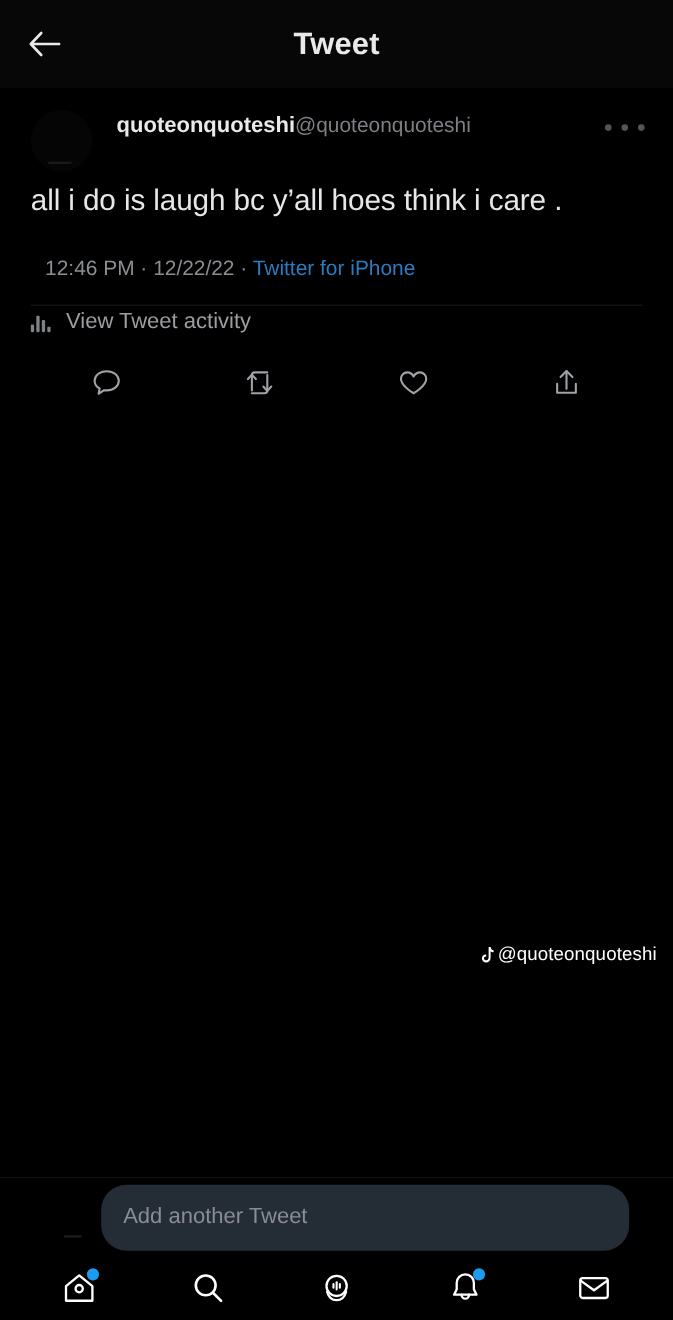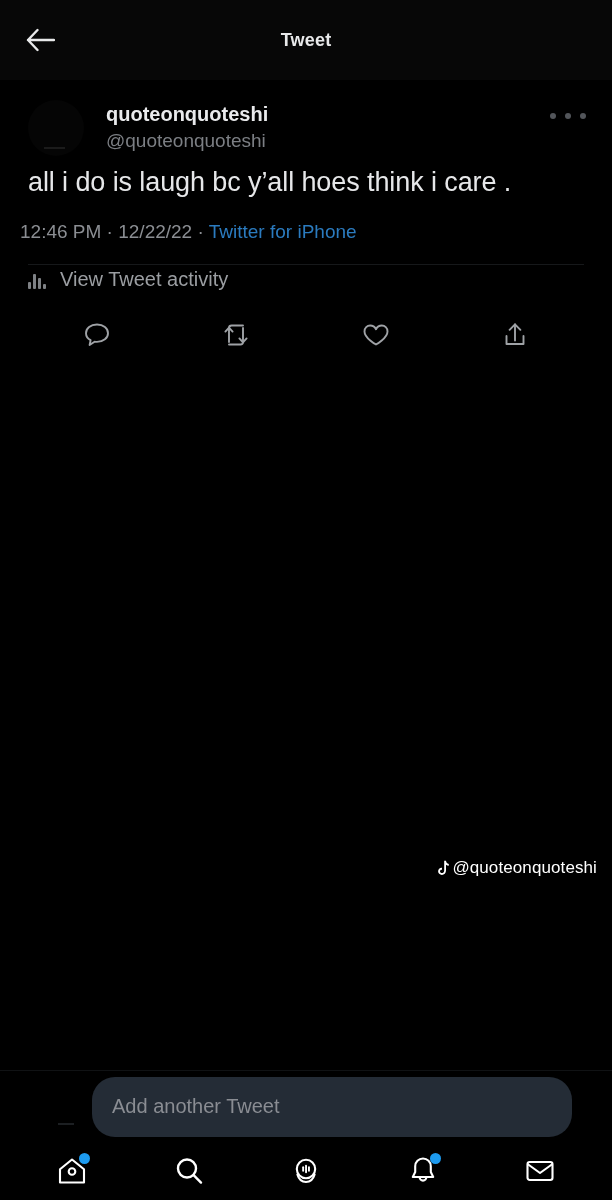--- a/index.html
+++ b/index.html
@@ -39,21 +39,21 @@
     transform: translateY(-50%);
     width: 44px;
     height: 44px;
     display: flex;
     align-items: center;
     justify-content: center;
     cursor: pointer;
   }
   .back-btn svg { display: block; }
   .header-title {
-    font-size: 18px;
+    font-size: 28px;
     font-weight: bold;
     color: #e8e9ea;
     letter-spacing: 0.2px;
   }
 
   
   .tweet-wrap {
     flex: 1 1 auto;
     position: relative;
     background: #000000;
@@ -79,21 +79,21 @@
   }
   .avatar::after {
     content: "";
     position: absolute;
     left: 28%;
     bottom: 12%;
     width: 38%;
     height: 2px;
     background: #1b1b1b;
   }
-  .author-names { display: flex; flex-direction: column; padding-top: 1px; }
+  .author-names { display: flex; padding-top: 1px; }
   .display-name {
     font-size: 20px;
     font-weight: bold;
     color: #e9eaec;
     line-height: 26px;
   }
   .handle {
     font-size: 19px;
     color: #7c7f84;
     line-height: 26px;
@@ -117,22 +117,22 @@
 
   .tweet-text {
     padding: 0 28px;
     font-size: 27px;
     line-height: 36px;
     color: #e6e7e9;
     letter-spacing: -0.1px;
   }
 
   .meta-row {
-    padding: 0 20px;
-    margin-top: 20px;
+    padding: 0 41px;
+    margin-top: 33px;
     font-size: 19px;
     line-height: 24px;
     color: #8b8e93;
   }
   .meta-row .source {
     color: #2b7bbf;
     cursor: pointer;
   }
 
   .divider {

